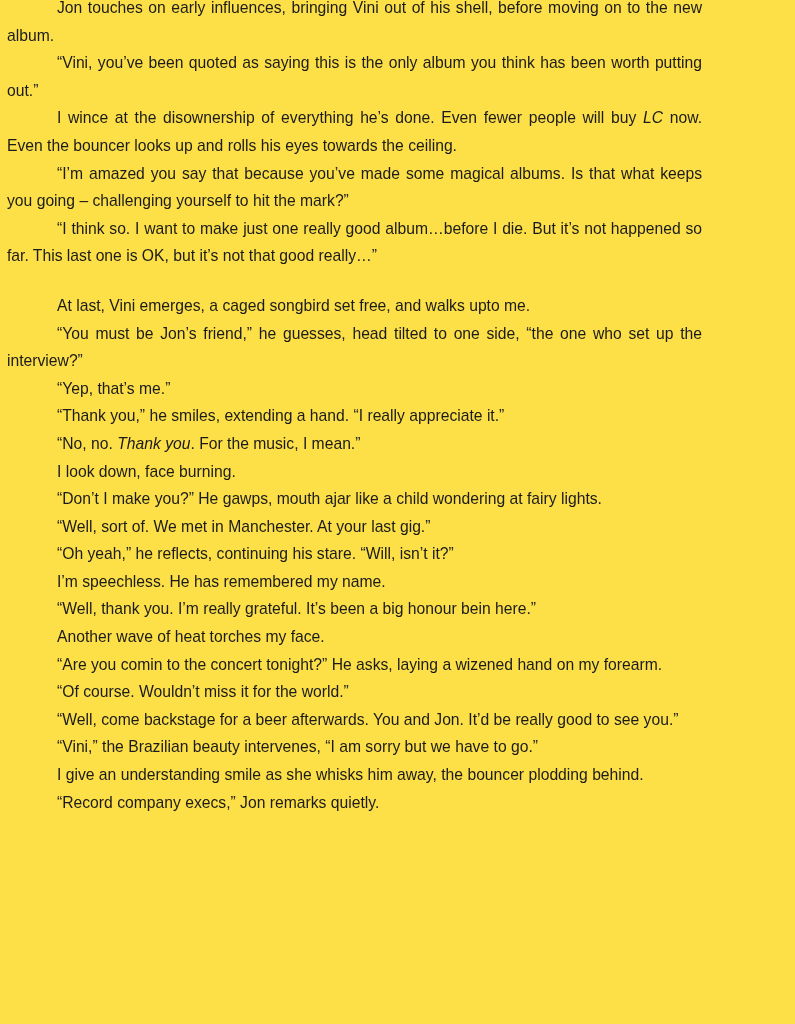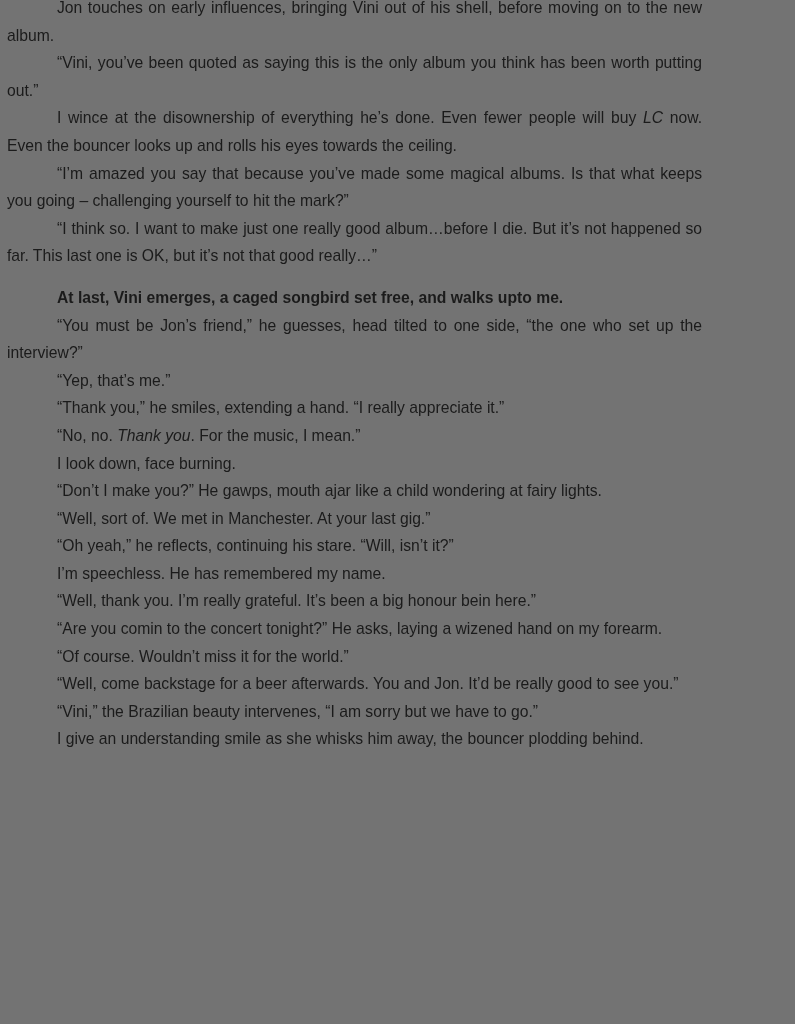--- a/index.html
+++ b/index.html
@@ -25,46 +25,47 @@
     color: #1b1b1b;
     text-align: justify;
     text-justify: inter-word;
   }
   p.para {
     margin: 0;
     padding: 0;
     text-indent: 50px;
   }
   p.para.gap {
-    margin-top: 14px;
-    font-weight: bold;
+    margin-top: 22px;
   }
   .doc-text em {
   }
 </style>
 </head>
 <body>
 
-<div class="page" style="background: #737373;">
+<div class="page" style="background: #fde047;">
   <div class="doc-text" id="doc-text" style="color: rgb(27, 27, 27);">
       <p class="para"><span>Jon touches on early influences, bringing Vini out of his shell, before moving on to the new album.</span></p>
       <p class="para"><span>“Vini, you’ve been quoted as saying this is the only album you think has been worth putting out.”</span></p>
       <p class="para"><span>I wince at the disownership of everything he’s done. Even fewer people will buy </span><em>LC</em><span> now. Even the bouncer looks up and rolls his eyes towards the ceiling.</span></p>
       <p class="para"><span>“I’m amazed you say that because you’ve made some magical albums. Is that what keeps you going – challenging yourself to hit the mark?”</span></p>
       <p class="para"><span>“I think so. I want to make just one really good album…before I die. But it’s not happened so far. This last one is OK, but it’s not that good really…”</span></p>
       <p class="para gap"><span>At last, Vini emerges, a caged songbird set free, and walks upto me.</span></p>
       <p class="para"><span>“You must be Jon’s friend,” he guesses, head tilted to one side, “the one who set up the interview?”</span></p>
       <p class="para"><span>“Yep, that’s me.”</span></p>
       <p class="para"><span>“Thank you,” he smiles, extending a hand. “I really appreciate it.”</span></p>
       <p class="para"><span>“No, no. </span><em>Thank you</em><span>. For the music, I mean.”</span></p>
       <p class="para"><span>I look down, face burning.</span></p>
       <p class="para"><span>“Don’t I make you?” He gawps, mouth ajar like a child wondering at fairy lights.</span></p>
       <p class="para"><span>“Well, sort of. We met in Manchester. At your last gig.”</span></p>
       <p class="para"><span>“Oh yeah,” he reflects, continuing his stare. “Will, isn’t it?”</span></p>
       <p class="para"><span>I’m speechless. He has remembered my name.</span></p>
       <p class="para"><span>“Well, thank you. I’m really grateful. It’s been a big honour bein here.”</span></p>
+      <p class="para"><span>Another wave of heat torches my face.</span></p>
       <p class="para"><span>“Are you comin to the concert tonight?” He asks, laying a wizened hand on my forearm.</span></p>
       <p class="para"><span>“Of course. Wouldn’t miss it for the world.”</span></p>
       <p class="para"><span>“Well, come backstage for a beer afterwards. You and Jon. It’d be really good to see you.”</span></p>
       <p class="para"><span>“Vini,” the Brazilian beauty intervenes, “I am sorry but we have to go.”</span></p>
       <p class="para"><span>I give an understanding smile as she whisks him away, the bouncer plodding behind.</span></p>
+      <p class="para"><span>“Record company execs,” Jon remarks quietly.</span></p>
     </div>
 </div>
 
 </body></html>

